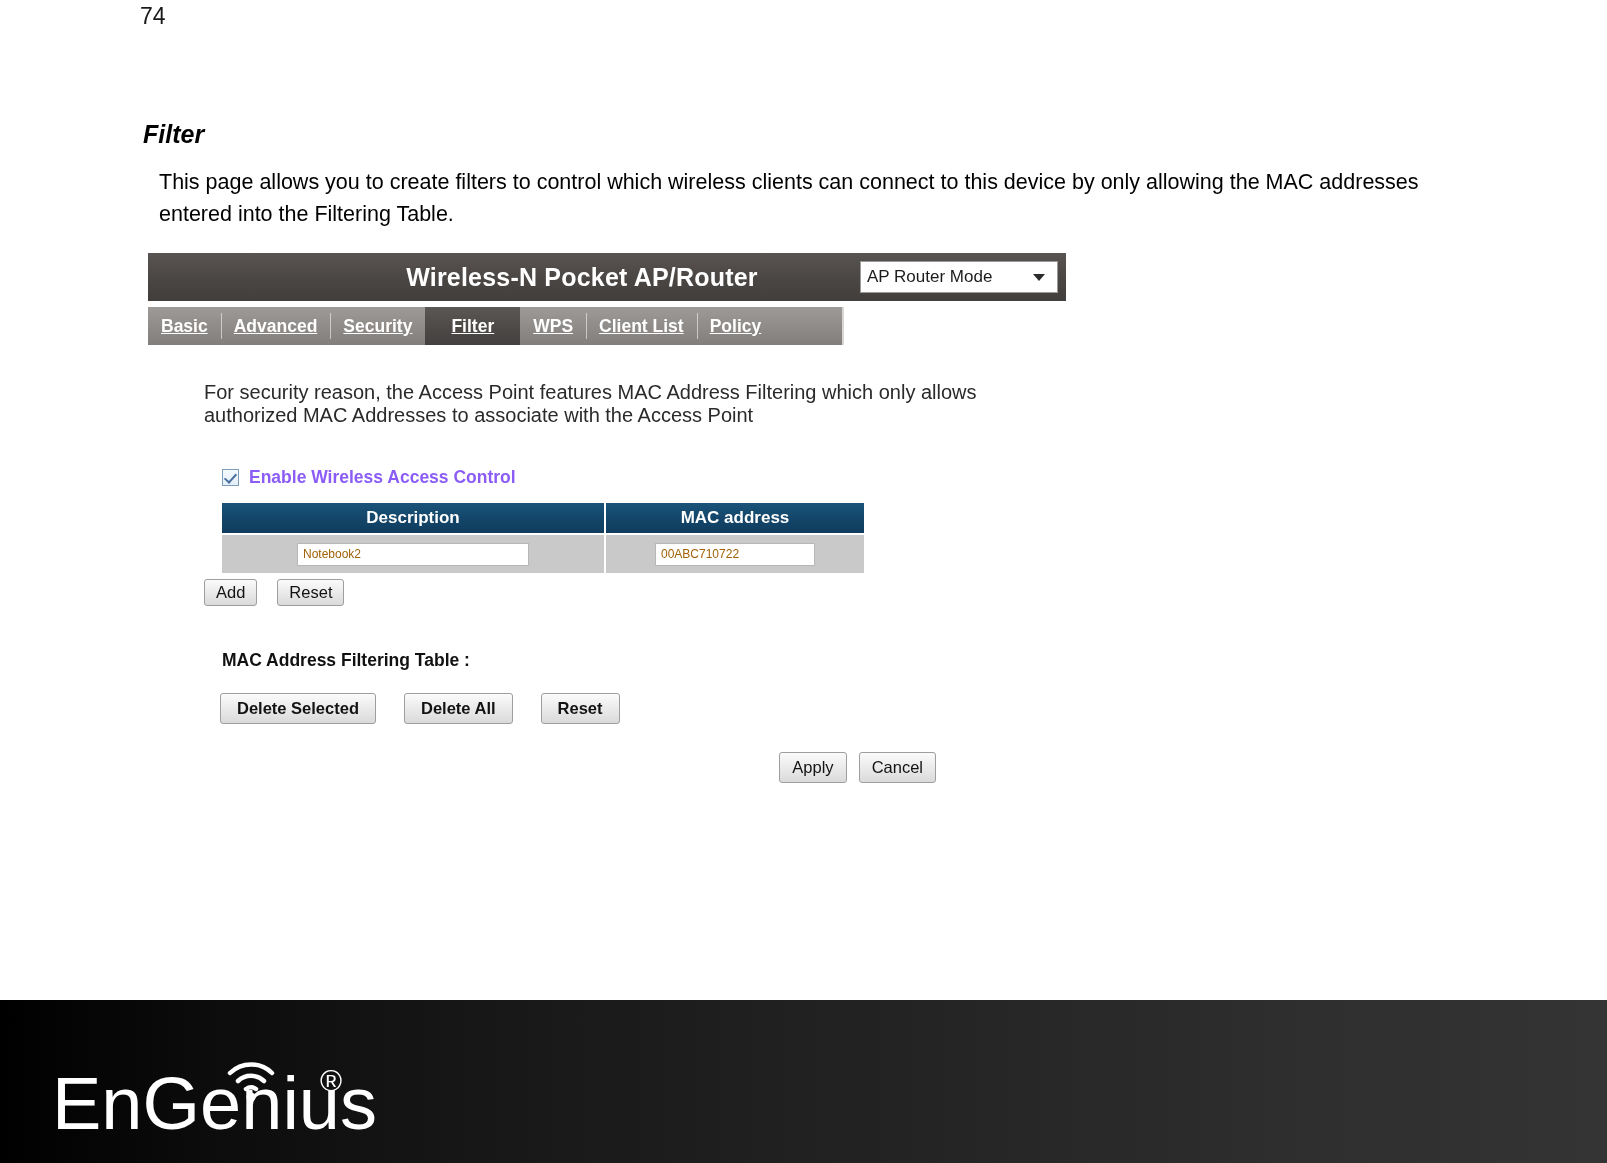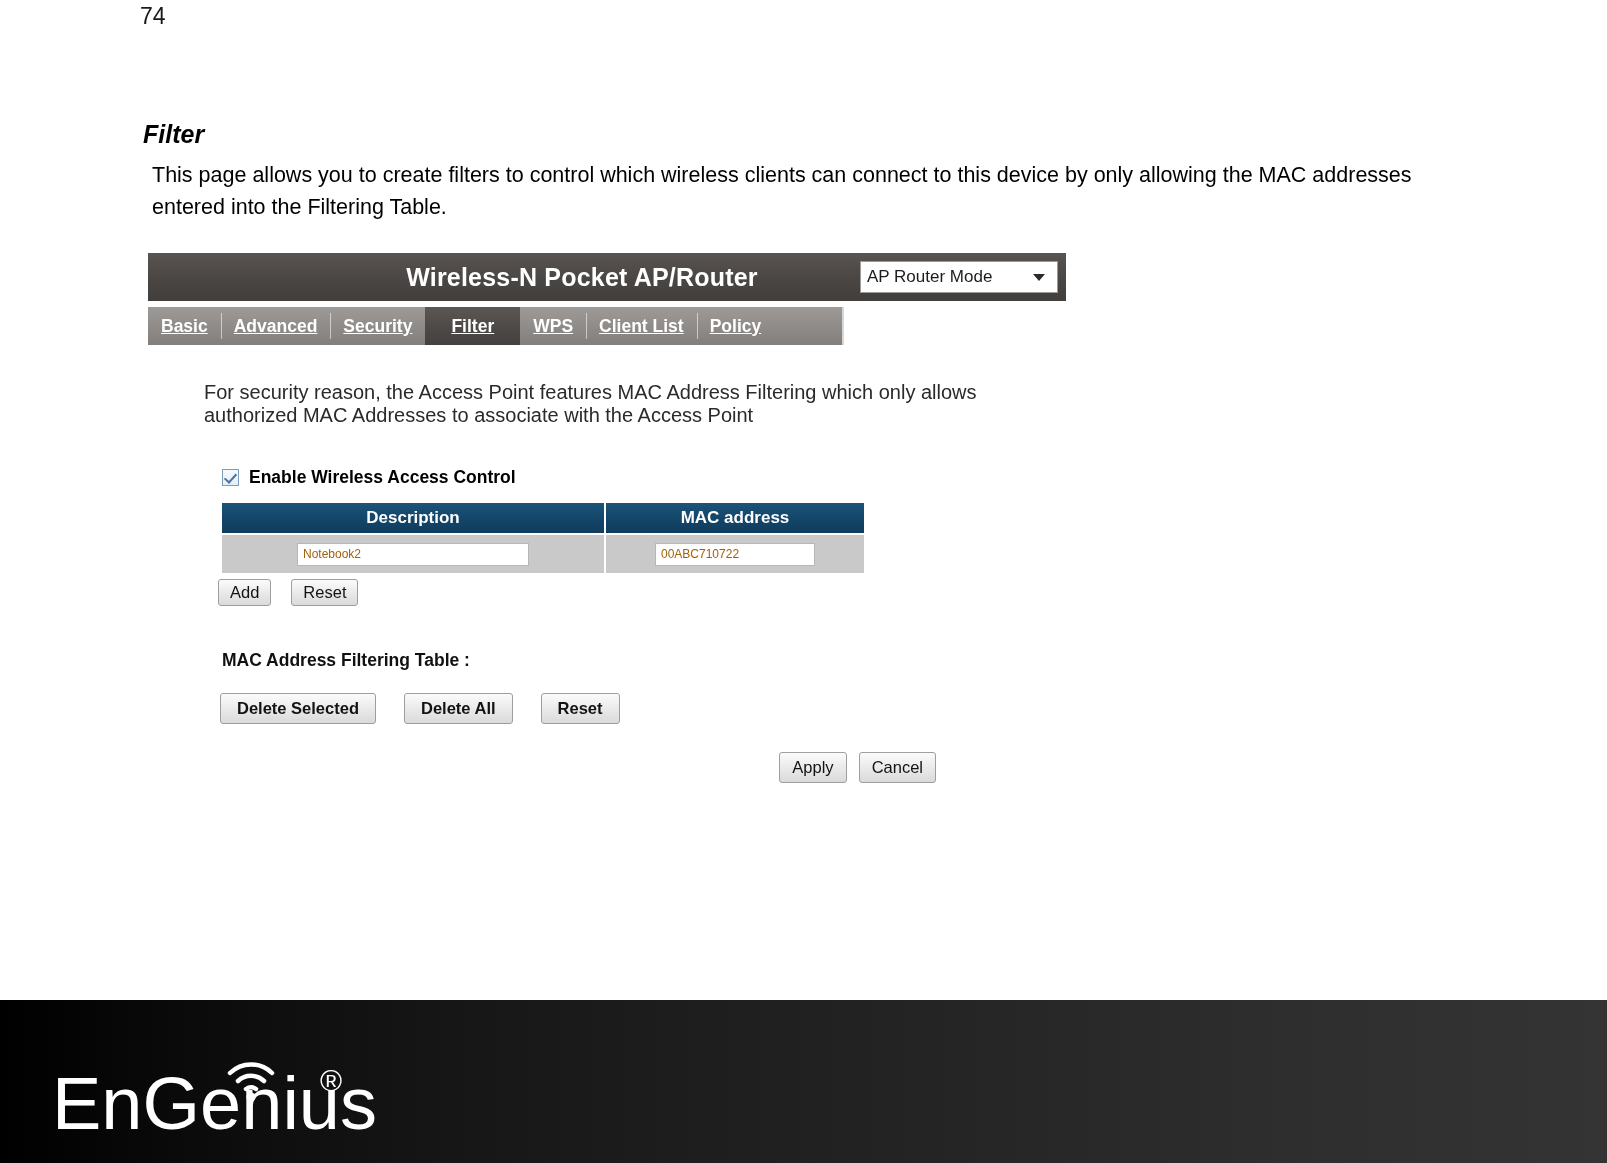--- a/index.html
+++ b/index.html
@@ -36,21 +36,21 @@
     font-size: 25px;
     font-style: italic;
     font-weight: bold;
     line-height: 32px;
     margin: 0 0 6px 0;
     color: #000;
   }
   .section-para {
     font-size: 21.5px;
     line-height: 32px;
-    margin: 9px;
+    margin: 16px;
     color: #000;
     max-width: 1290px;
   }
 
   
   .router-shot {
     position: absolute;
     left: 148px;
     top: 253px;
     width: 918px;
@@ -181,21 +181,21 @@
     position: absolute;
     left: 4px; top: 1px;
     width: 5px; height: 10px;
     border: solid #4a6fa0;
     border-width: 0 2px 2px 0;
     transform: rotate(42deg);
   }
   .enable-label {
     font-size: 17.5px;
     font-weight: bold;
-    color: #000000;
+    color: #8b5cf6;
   }
 
   
   .tbl {
     border-collapse: collapse;
     margin-left: 18px;
     table-layout: fixed;
   }
   .tbl th {
     background: #14486e;
@@ -247,21 +247,20 @@
     border-radius: 3px;
     font-size: 16.5px;
     color: #131313;
     height: 27px;
     padding: 0 11px;
     box-sizing: border-box;
     cursor: pointer;
     white-space: nowrap;
   }
   .btn-row {
-    margin-left: 14px;
     margin-top: 6px;
     display: flex;
     gap: 20px;
   }
   .table-title {
     font-size: 17.5px;
     font-weight: bold;
     color: #111;
     margin: 44px 0 10px 18px;
   }

